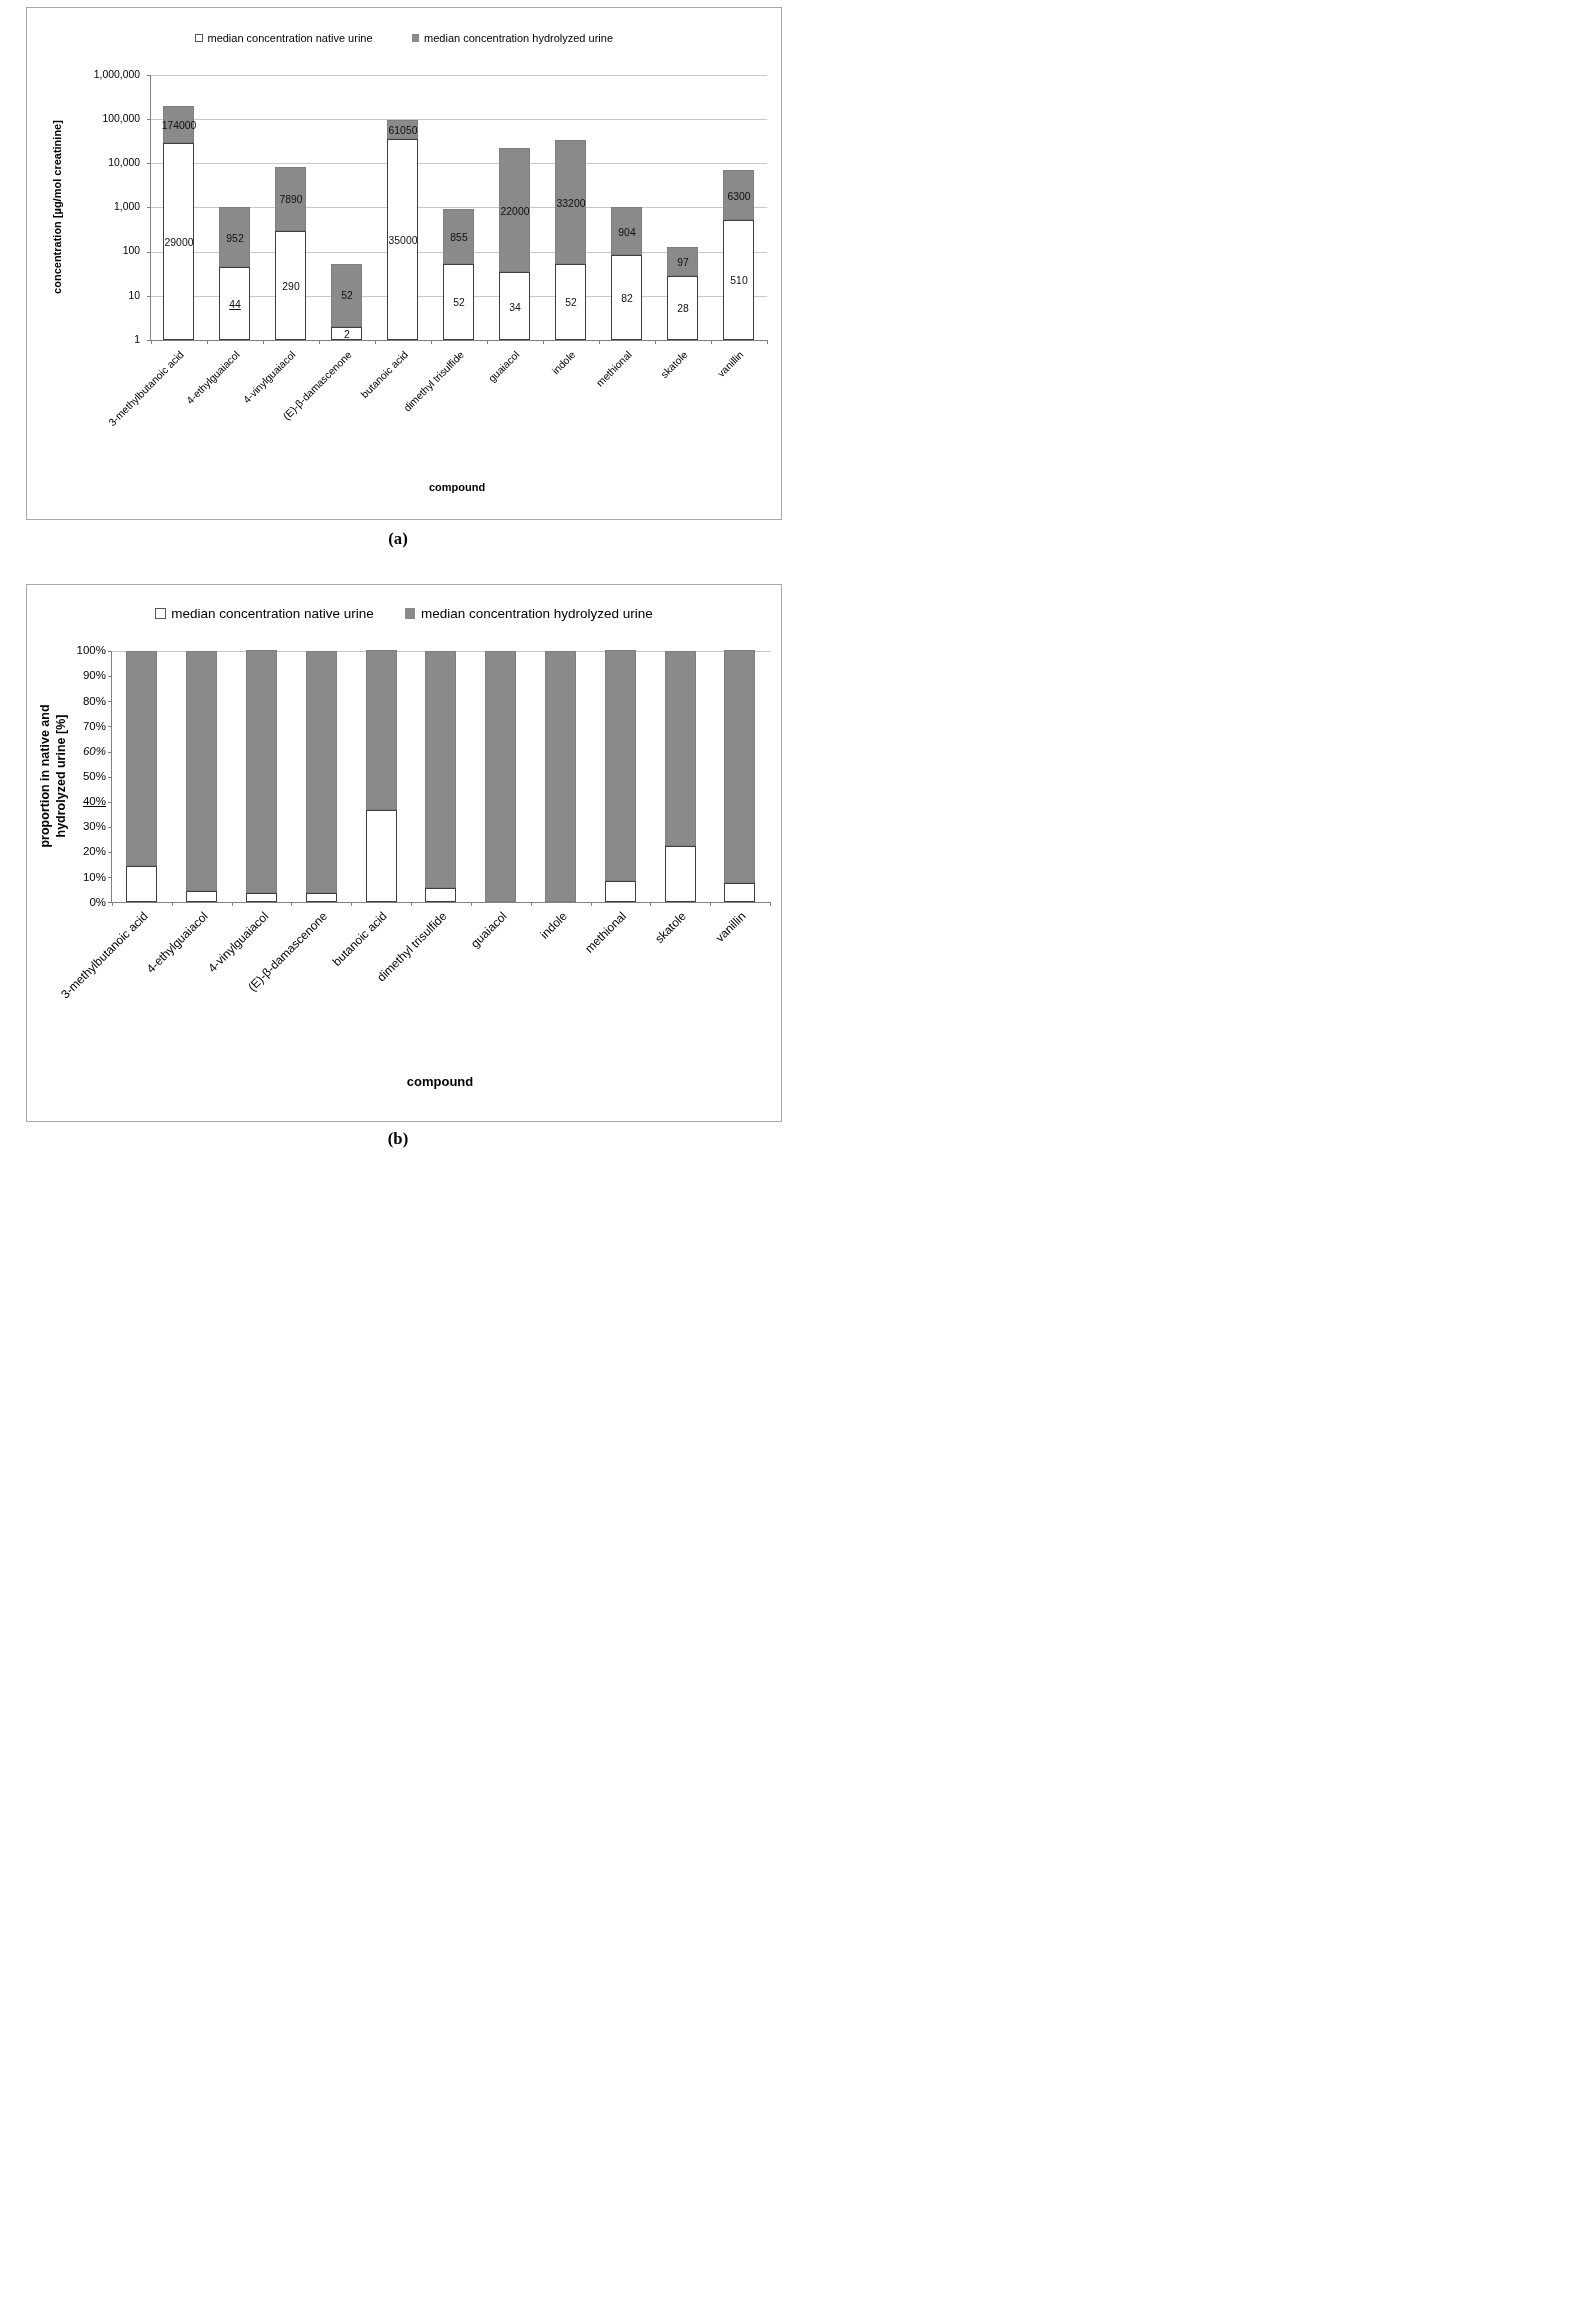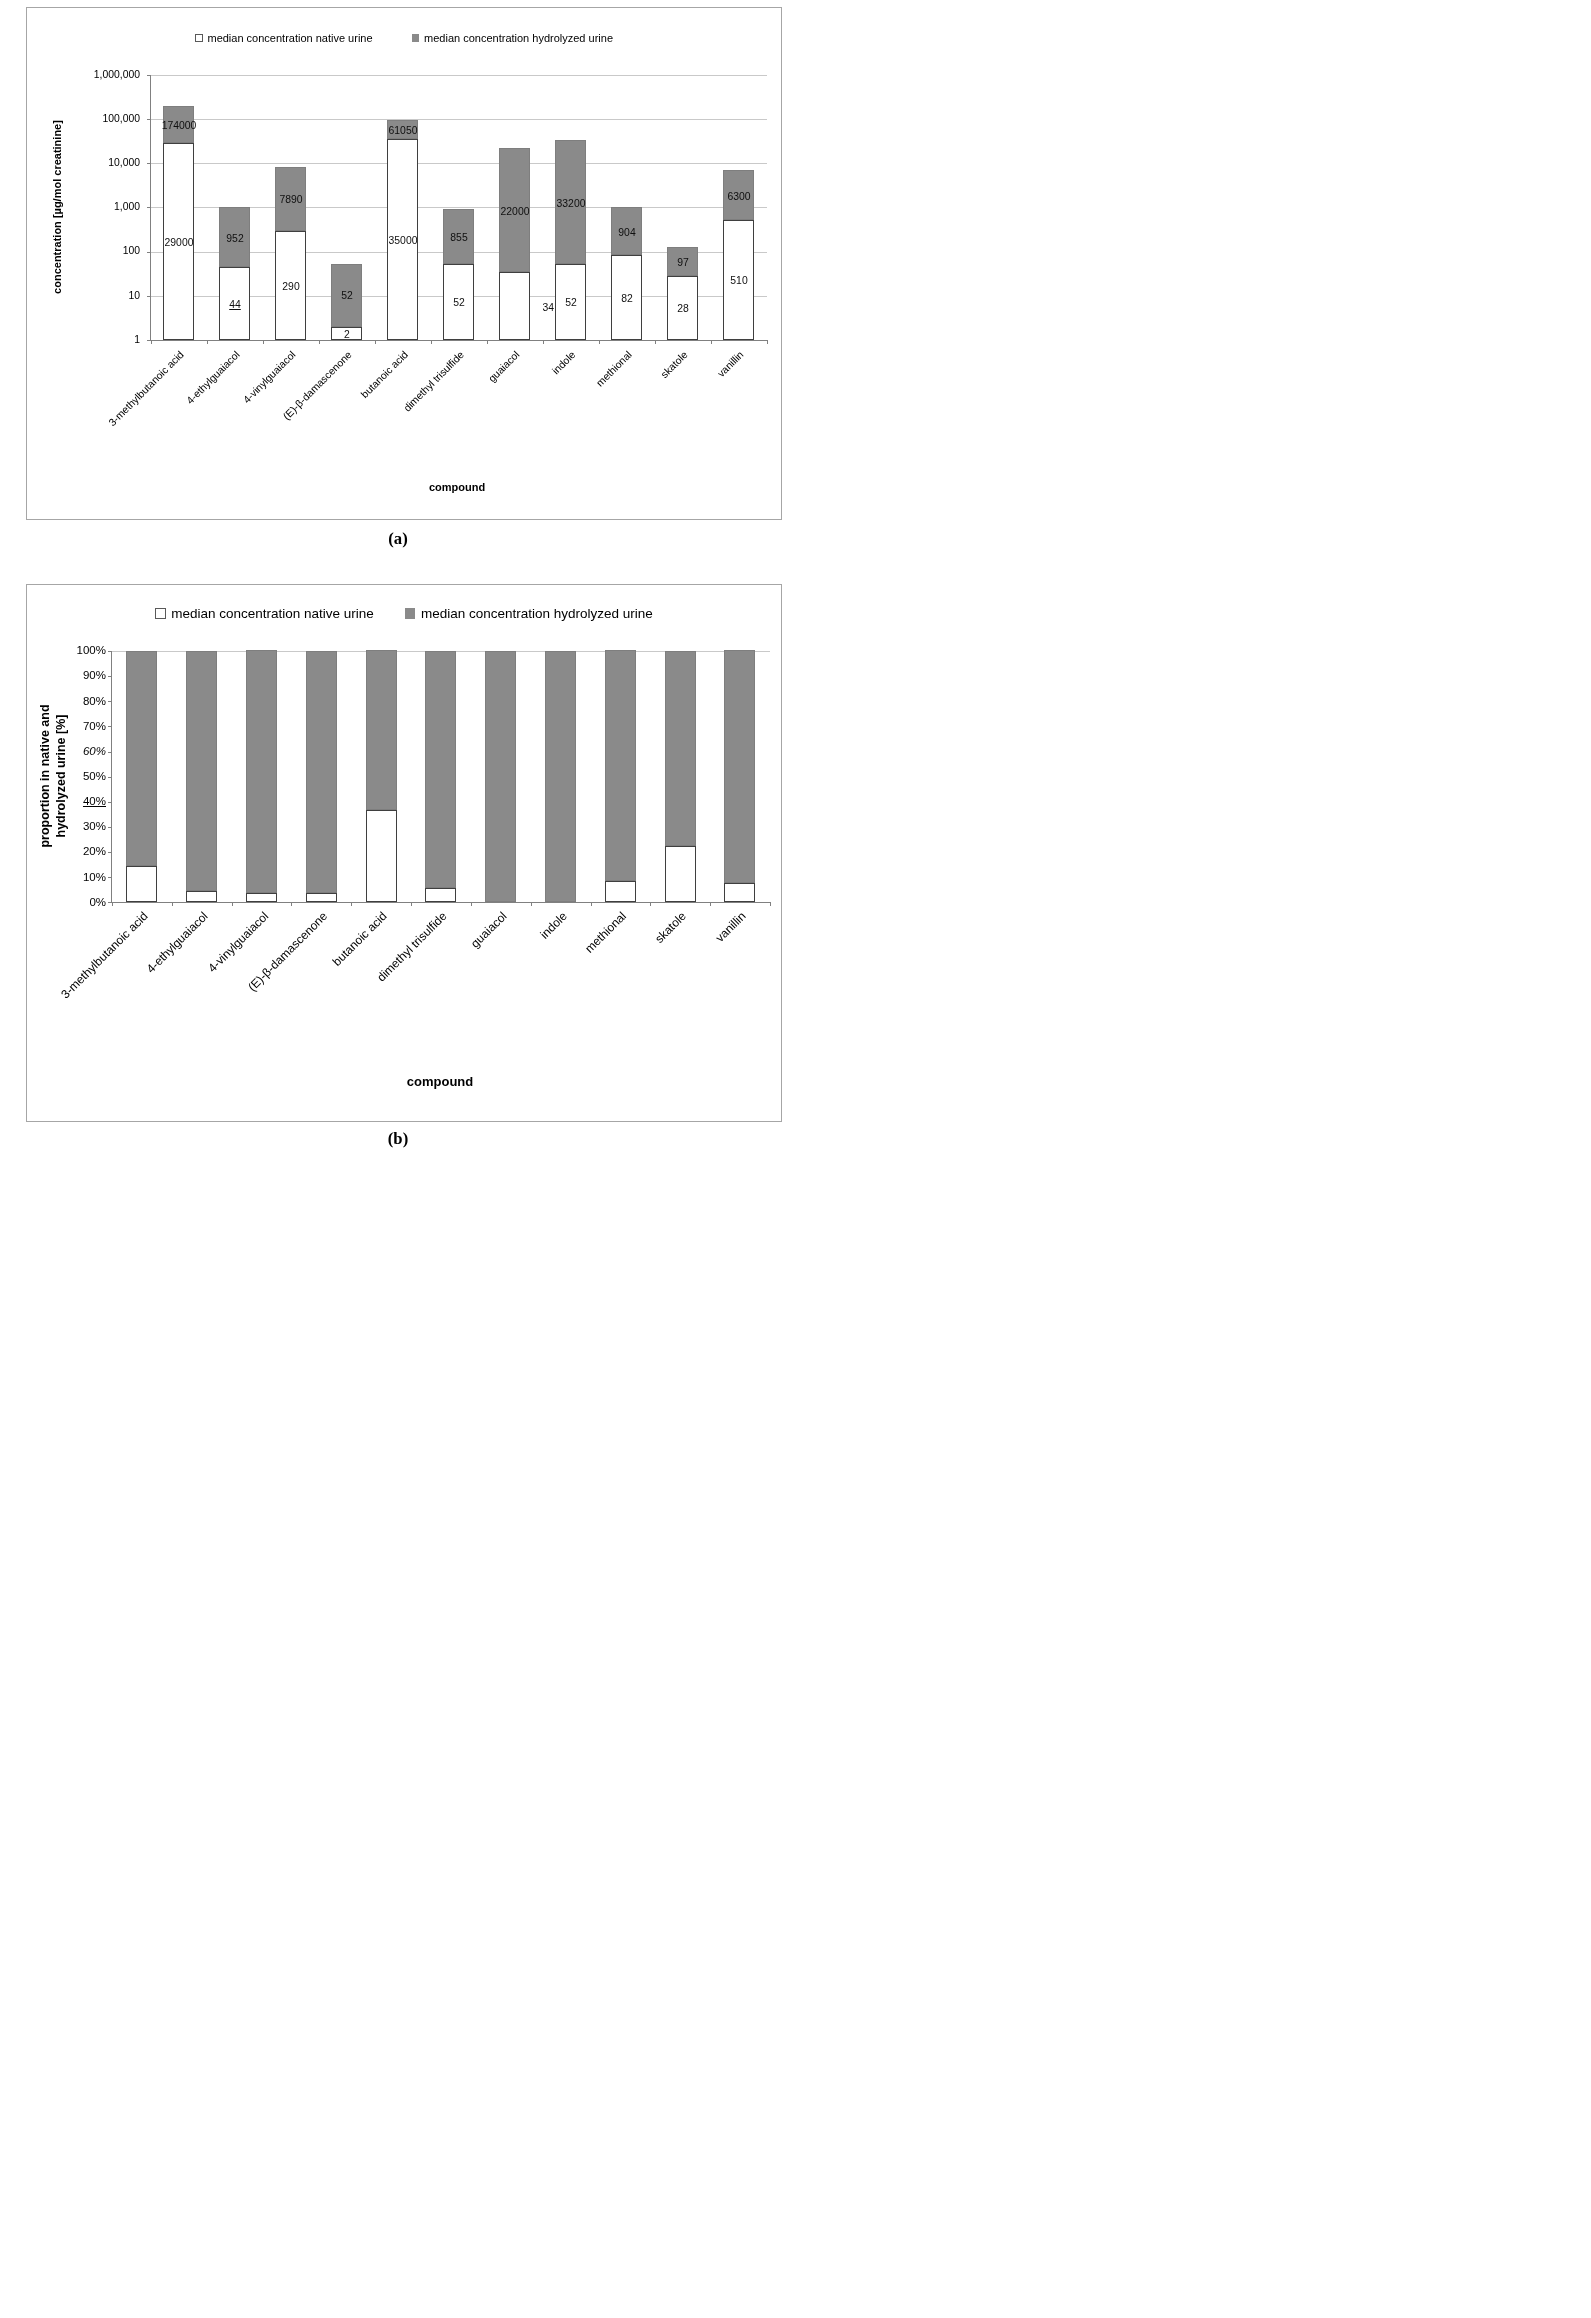--- a/index.html
+++ b/index.html
@@ -136,21 +136,21 @@
         <div class="seg native" style="left: 236px; width: 31px; bottom: 0px; height: 201px;"></div>
         <div class="seg hyd" style="left: 236px; width: 31px; bottom: 201px; height: 19.4px;"></div>
         <div class="blabel" style="left: 213px; bottom: 94px;">35000</div>
         <div class="blabel" style="left: 213px; bottom: 204px;">61050</div>
         <div class="seg native" style="left: 292px; width: 31px; bottom: 0px; height: 76px;"></div>
         <div class="seg hyd" style="left: 292px; width: 31px; bottom: 76px; height: 55px;"></div>
         <div class="blabel" style="left: 269px; bottom: 32px;">52</div>
         <div class="blabel" style="left: 269px; bottom: 97px;">855</div>
         <div class="seg native" style="left: 348px; width: 31px; bottom: 0px; height: 68px;"></div>
         <div class="seg hyd" style="left: 348px; width: 31px; bottom: 68px; height: 124px;"></div>
-        <div class="blabel" style="left: 325px; bottom: 27.6px; text-align: right;">34</div>
+        <div class="blabel" style="left: 325px; bottom: 27.6px;">34</div>
         <div class="blabel" style="left: 325px; bottom: 123px;">22000</div>
         <div class="seg native" style="left: 404px; width: 31px; bottom: 0px; height: 76px;"></div>
         <div class="seg hyd" style="left: 404px; width: 31px; bottom: 76px; height: 124px;"></div>
         <div class="blabel" style="left: 381px; bottom: 32px;">52</div>
         <div class="blabel" style="left: 381px; bottom: 131px;">33200</div>
         <div class="seg native" style="left: 460px; width: 31px; bottom: 0px; height: 85px;"></div>
         <div class="seg hyd" style="left: 460px; width: 31px; bottom: 85px; height: 48px;"></div>
         <div class="blabel" style="left: 437px; bottom: 36px;">82</div>
         <div class="blabel" style="left: 437px; bottom: 102px;">904</div>
         <div class="seg native" style="left: 516px; width: 31px; bottom: 0px; height: 64px;"></div>

